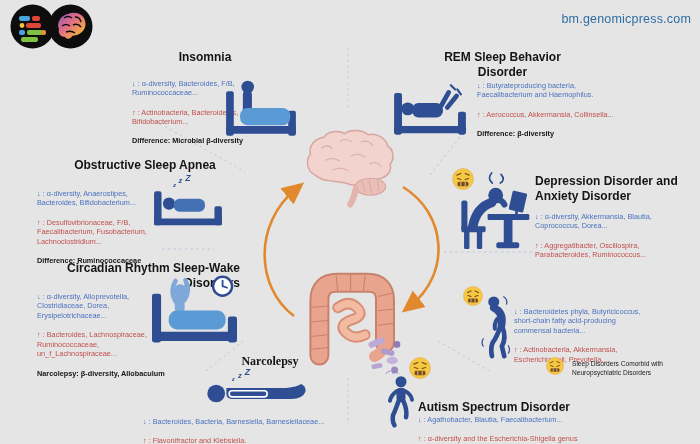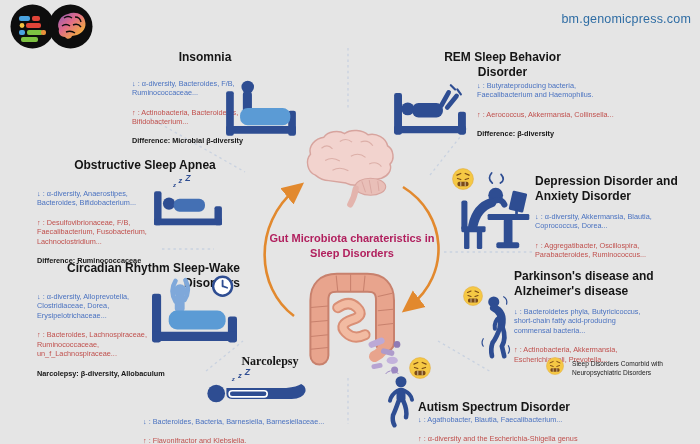--- a/index.html
+++ b/index.html
@@ -80,22 +80,20 @@
   <div class="abs" style="left:297px;top:127px;">
     <svg width="104" height="84" viewBox="0 0 170 132">
       <path d="M30,76 C17,71 13,52 22,42 C18,28 30,16 44,14 C50,4 68,2 78,8 C88,0 108,2 116,10 C130,6 146,16 148,28 C158,34 160,50 152,58 C156,68 148,78 138,81 L120,85 C110,93 92,95 80,89 L52,85 C44,85 36,81 30,76 Z" fill="#F2D3CE" stroke="#D7A49E" stroke-width="2.4"></path>
       <path d="M40,32 Q50,24 58,33 M70,21 Q80,14 90,22 M104,22 Q116,17 124,28 M46,52 Q58,45 70,53 M88,45 Q101,38 112,47 M58,68 Q71,61 84,69 M118,58 Q130,52 138,62" stroke="#DCAFA8" stroke-width="1.8" fill="none"></path>
       <ellipse cx="120" cy="95" rx="25" ry="14" fill="#E9BFB8" stroke="#D7A49E" stroke-width="1.8"></ellipse>
       <path d="M106,86 L112,104 M118,84 L122,106 M132,86 L134,102" stroke="#D7A49E" stroke-width="1.4"></path>
       <path d="M96,98 Q94,112 87,124" stroke="#E3B4AD" stroke-width="10" stroke-linecap="round" fill="none"></path>
     </svg>
   </div>
 
-  <div class="center-label">Gut Microbiota charateristics in
-Sleep Disorders</div>
 
   <div class="abs" style="left:301px;top:266px;">
     <svg width="112" height="108" viewBox="0 0 140 135">
       <path d="M23,112 L23,43 Q23,21 45,21 L83,21 Q105,21 105,43 L105,96" fill="none" stroke="#C8816D" stroke-width="25" stroke-linecap="round"></path>
       <path d="M23,112 L23,43 Q23,21 45,21 L83,21 Q105,21 105,43 L105,96" fill="none" stroke="#E8A48D" stroke-width="20" stroke-linecap="round"></path>
       <path d="M12,52 L34,50 M12,70 L34,68 M12,88 L34,86 M12,104 L34,102 M44,12 L46,32 M62,10 L62,32 M80,12 L78,32 M96,38 L114,34 M96,56 L115,54 M96,74 L115,72" stroke="#C8816D" stroke-width="1.3"></path>
       <path d="M46,52 Q60,42 70,52 Q80,62 64,67 Q46,73 56,83 Q66,93 80,86" fill="none" stroke="#D98F76" stroke-width="14" stroke-linecap="round"></path>
       <path d="M46,52 Q60,42 70,52 Q80,62 64,67 Q46,73 56,83 Q66,93 80,86" fill="none" stroke="#F2BBA2" stroke-width="9" stroke-linecap="round"></path>
       <path d="M105,96 Q103,108 92,113" fill="none" stroke="#E8A48D" stroke-width="14" stroke-linecap="round"></path>
       <g>
@@ -266,22 +264,20 @@
   </div>
   <div class="sec-title" style="left:535px;top:174px;width:150px;">Depression Disorder and
 Anxiety Disorder</div>
   <div class="txt" style="left:535px;top:202px;width:150px;">
     <span class="dec">↓ : α-diversity, Akkermansia, Blautia,
 Coprococcus, Dorea...</span>
     <span class="inc">↑ : Aggregatibacter, Oscillospira,
 Parabacteroides, Ruminococcus...</span>
   </div>
 
-  <div class="sec-title" style="left:514px;top:269px;width:150px;">Parkinson's disease and
-Alzheimer's disease</div>
   <div class="abs" style="left:463px;top:286px;">
     <svg width="20" height="20" viewBox="0 0 40 40">
       <circle cx="20" cy="20" r="19" fill="#F5C844" stroke="#E0A93E"></circle>
       <path d="M9,13 l7,-3 M31,13 l-7,-3 M10,19 l6,2 M30,19 l-6,2" stroke="#7A4A17" stroke-width="2.2" stroke-linecap="round" fill="none"></path>
       <rect x="10" y="25" width="20" height="8" rx="3" fill="#7A4A17"></rect>
       <path d="M16,25 v8 M24,25 v8" stroke="#F7E6C0" stroke-width="1.4"></path>
     </svg>
   </div>
   <div class="abs" style="left:478px;top:294px;">
     <svg width="35" height="66" viewBox="0 0 60 112">

